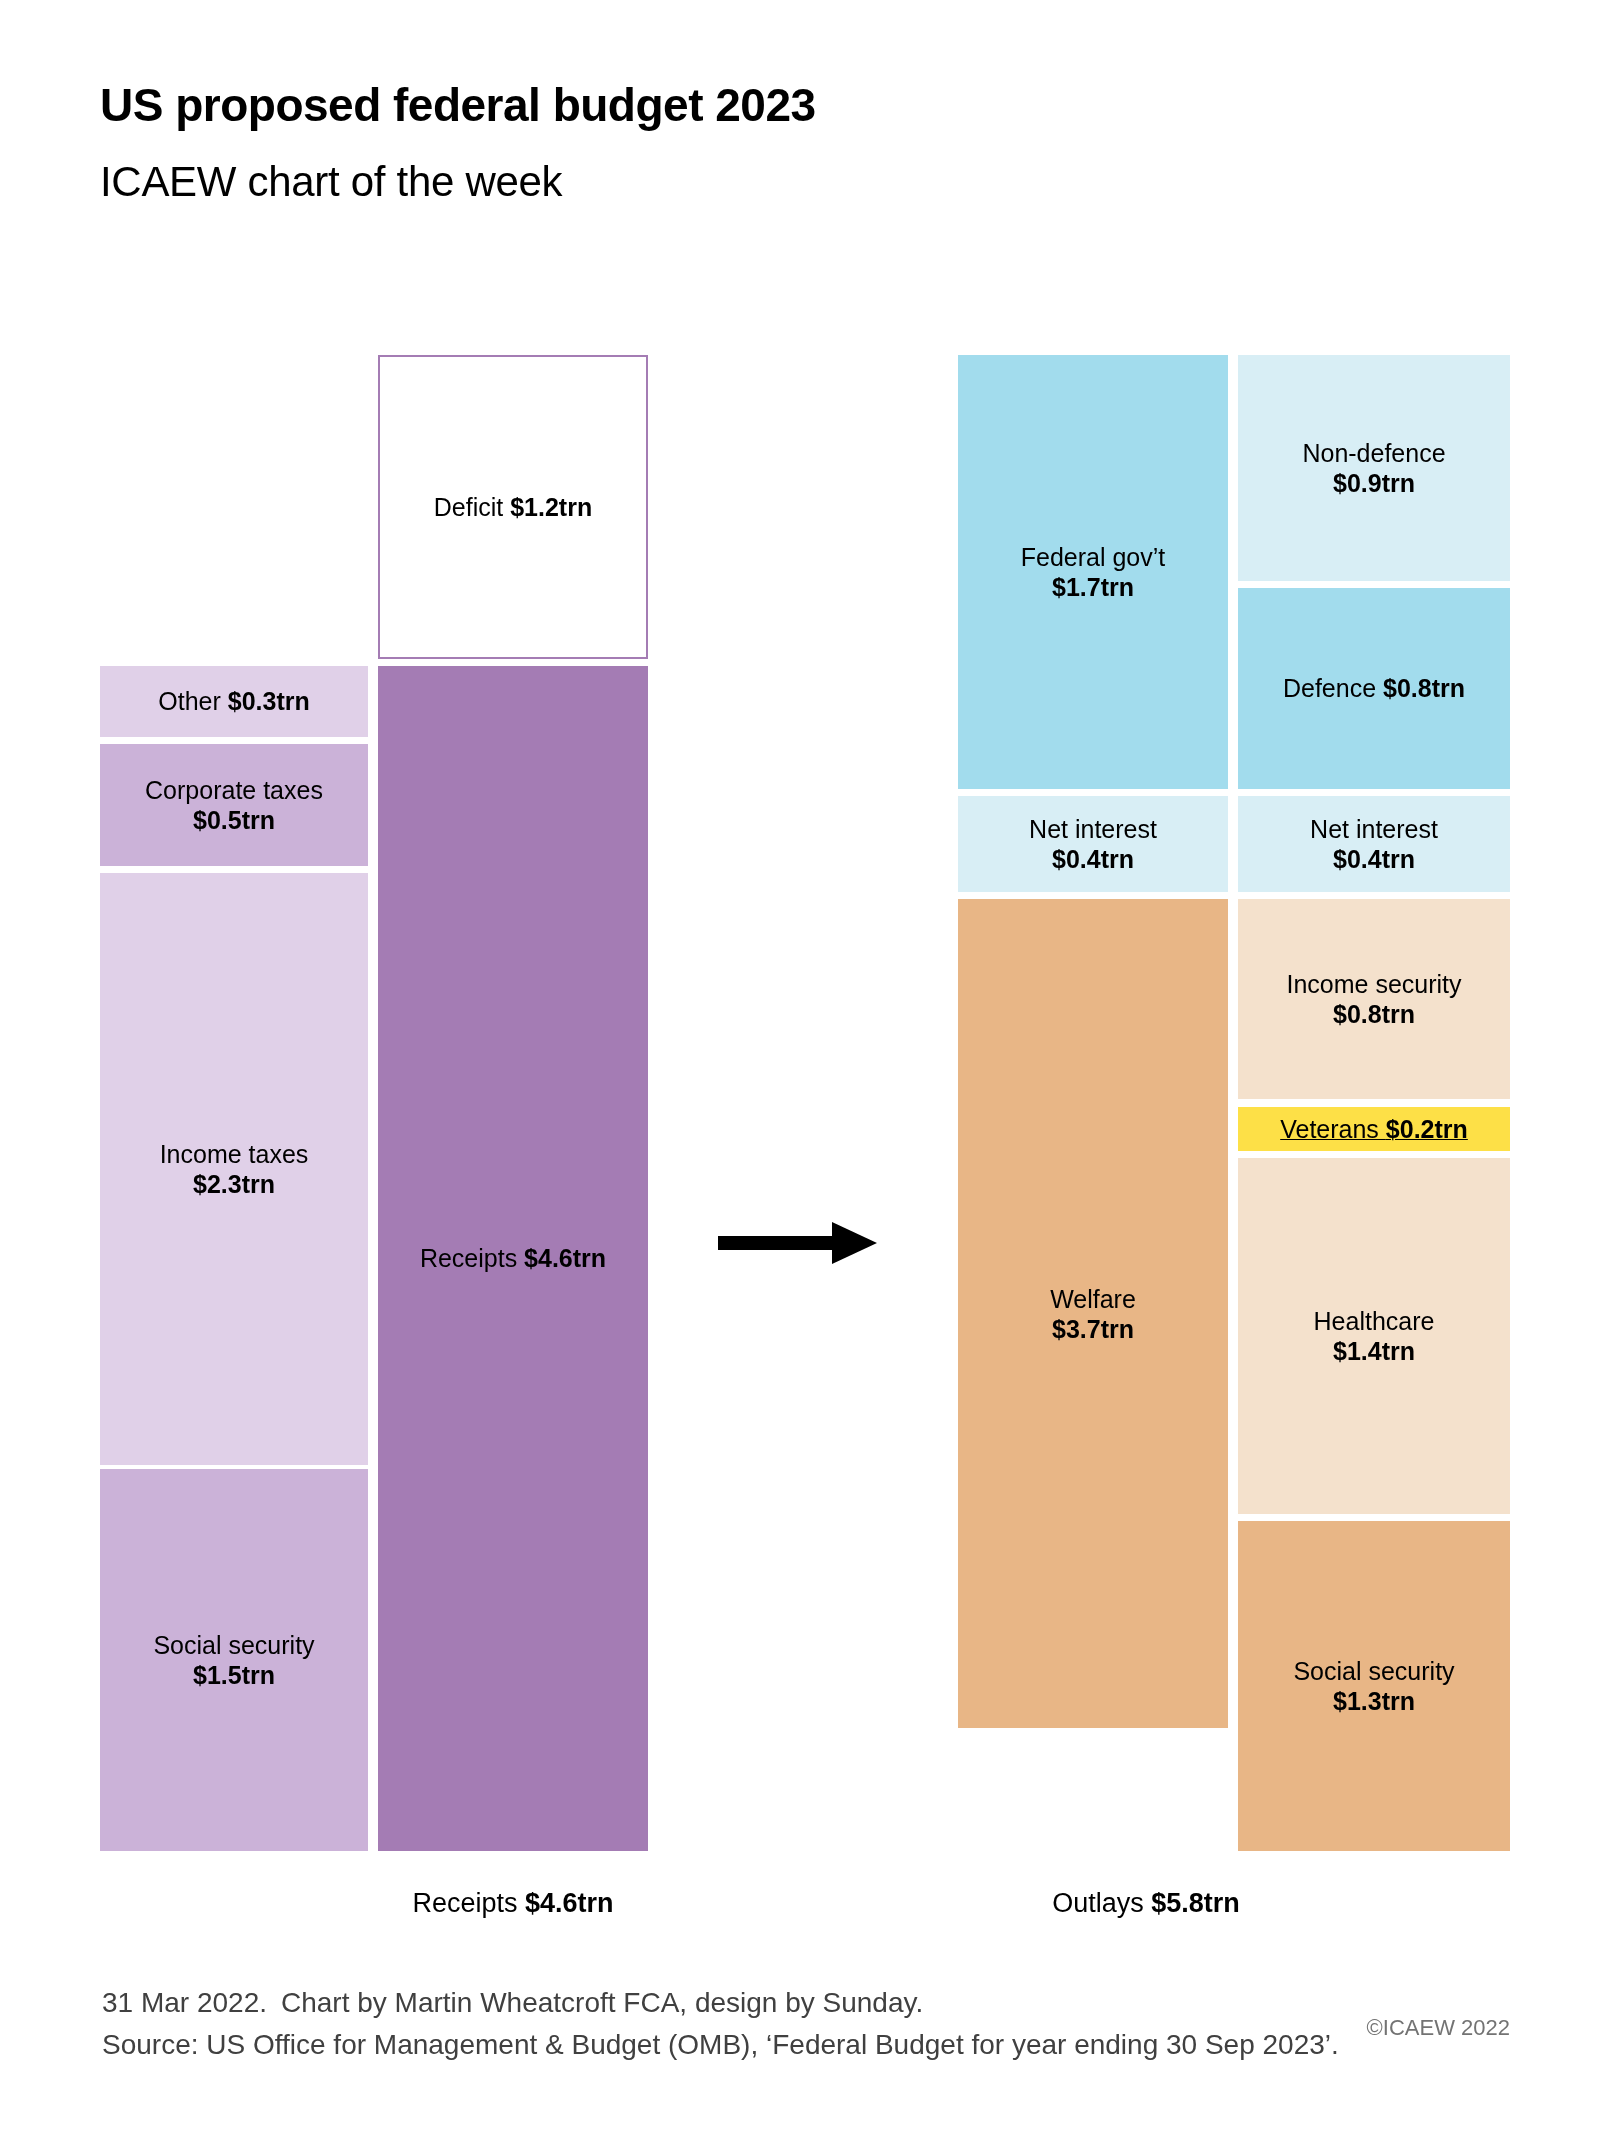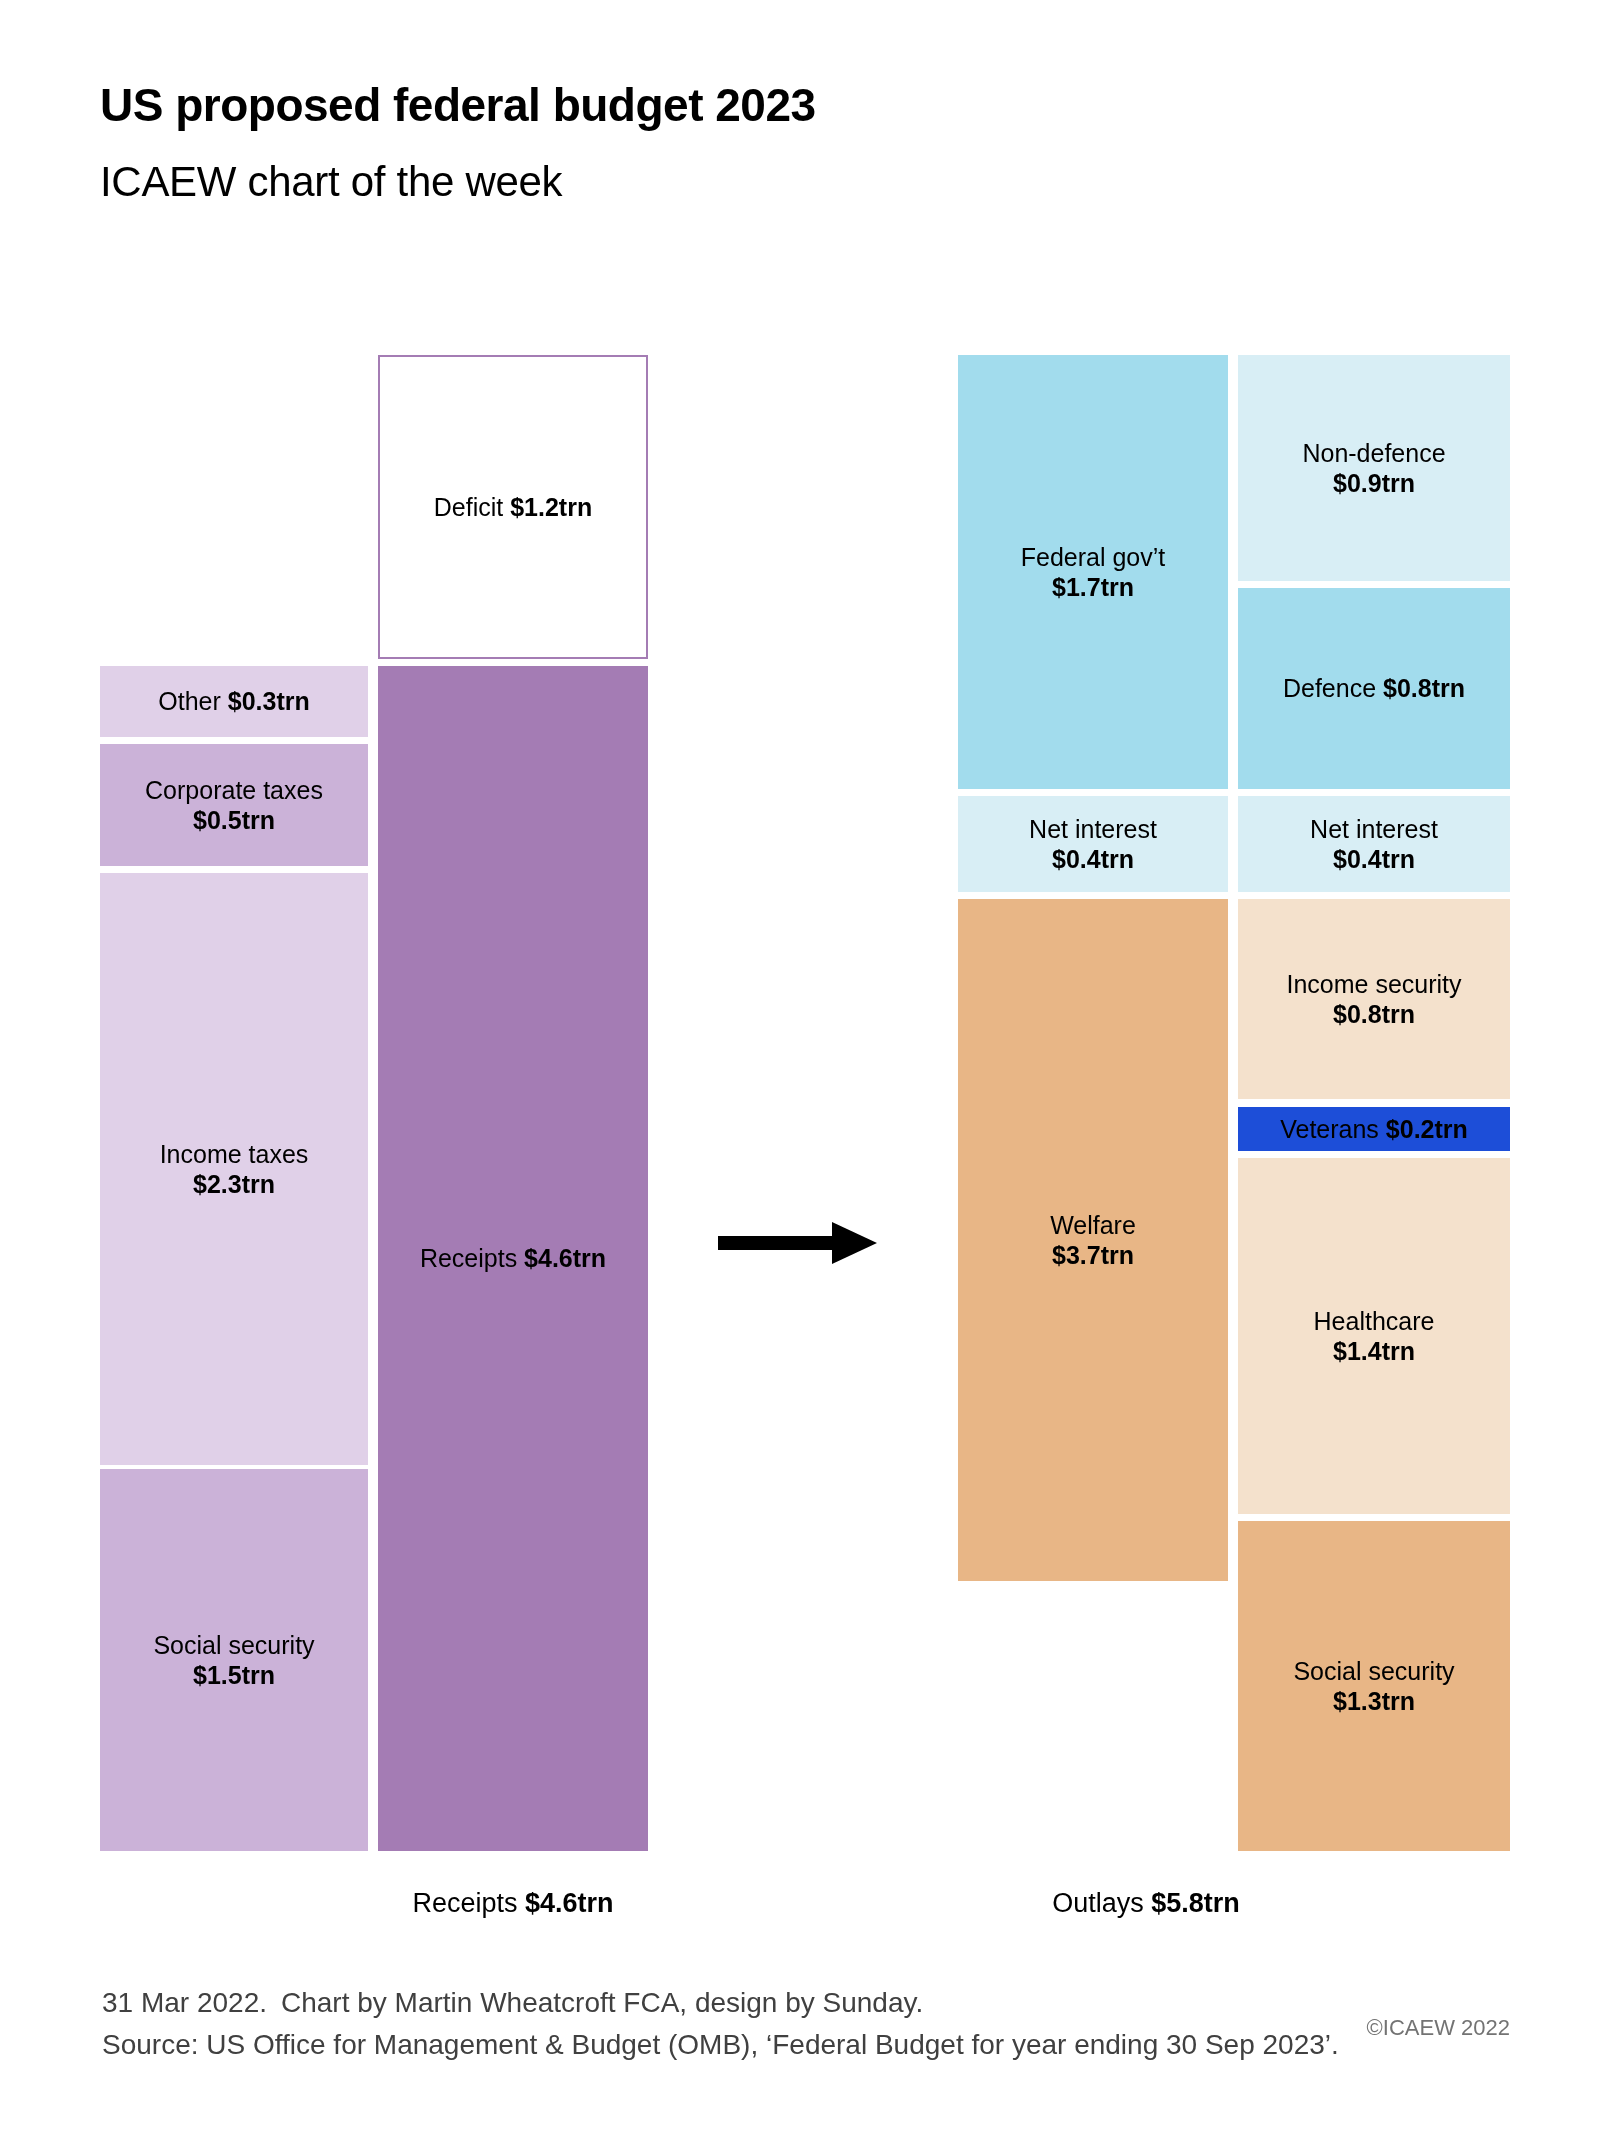--- a/index.html
+++ b/index.html
@@ -106,38 +106,38 @@
           <div class="seg-inner"><span class="lbl">Receipts </span><span class="val">$4.6trn</span></div>
         </div>
       </div>
       <div class="col" style="left: 958px; top: 355px; width: 270px; height: 1503px;">
         <div class="seg" style="top: 0px; height: 433.534px; background: rgb(162, 220, 237);">
           <div class="seg-inner"><span class="lbl">Federal gov’t </span><br><span class="val">$1.7trn</span></div>
         </div>
         <div class="seg" style="top: 440.534px; height: 96.6552px; background: rgb(216, 238, 245);">
           <div class="seg-inner"><span class="lbl">Net interest </span><br><span class="val">$0.4trn</span></div>
         </div>
-        <div class="seg" style="top: 544.19px; height: 682px; background: rgb(232, 182, 134);">
+        <div class="seg" style="top: 544.19px; height: 829px; background: rgb(232, 182, 134);">
           <div class="seg-inner"><span class="lbl">Welfare </span><br><span class="val">$3.7trn</span></div>
         </div>
       </div>
       <div class="col" style="left: 1238px; top: 355px; width: 272px; height: 1503px; padding-left: 8px;">
         <div class="seg" style="top: 0px; height: 226.224px; background: rgb(216, 238, 245);">
           <div class="seg-inner"><span class="lbl">Non-defence </span><br><span class="val">$0.9trn</span></div>
         </div>
         <div class="seg inline" style="top: 233.224px; height: 200.31px; background: rgb(162, 220, 237);">
           <div class="seg-inner"><span class="lbl">Defence </span><span class="val">$0.8trn</span></div>
         </div>
         <div class="seg" style="top: 440.534px; height: 96.6552px; background: rgb(216, 238, 245);">
           <div class="seg-inner"><span class="lbl">Net interest </span><br><span class="val">$0.4trn</span></div>
         </div>
         <div class="seg" style="top: 544.19px; height: 200.31px; background: rgb(244, 225, 204);">
           <div class="seg-inner"><span class="lbl">Income security </span><br><span class="val">$0.8trn</span></div>
         </div>
-        <div class="seg inline" style="top: 751.5px; height: 44.8276px; background: #1d4ed8;">
+        <div class="seg inline" style="top: 751.5px; height: 44.8276px; background: #fde047; text-decoration: underline;">
           <div class="seg-inner"><span class="lbl">Veterans </span><span class="val">$0.2trn</span></div>
         </div>
         <div class="seg" style="top: 803.328px; height: 355.793px; background: rgb(244, 225, 204);">
           <div class="seg-inner"><span class="lbl">Healthcare </span><br><span class="val">$1.4trn</span></div>
         </div>
         <div class="seg" style="top: 1166.12px; height: 329.879px; background: rgb(232, 182, 134);">
           <div class="seg-inner"><span class="lbl">Social security </span><br><span class="val">$1.3trn</span></div>
         </div>
       </div>
     </div>

